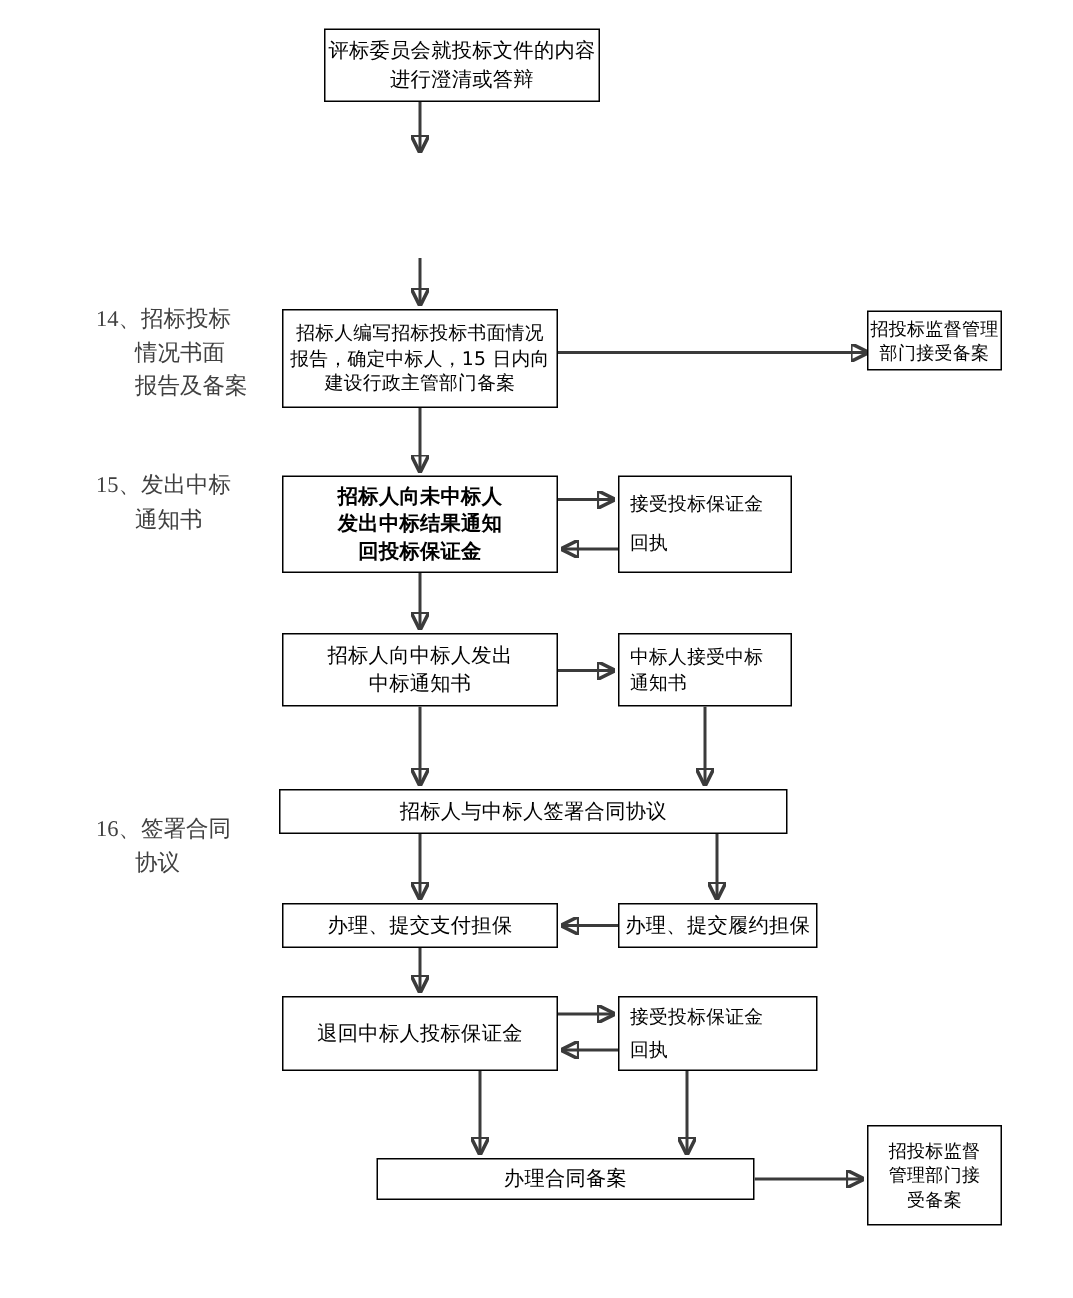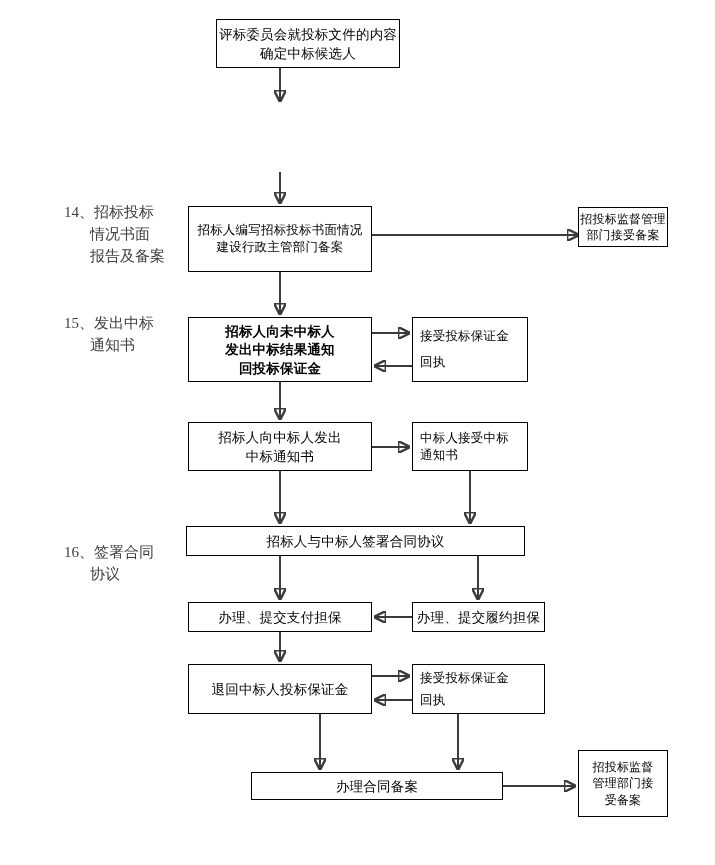--- a/index.html
+++ b/index.html
@@ -135,26 +135,27 @@
     <span class="l2">通知书</span>
   </div>
 
   <div class="stage-label" style="left:64px; top:522px;margin-top:20px;">
     <span class="l1"><span class="num">16、</span><span>签署合同</span></span>
     <span class="l2">协议</span>
   </div>
 
   <div class="node center" style="left:180px; top:19px; width:184px; height:49px;margin-left:36px;">
     <span class="line">评标委员会就投标文件的内容</span>
-    <span class="line">确定中标候选人</span>
+    <span class="line">进行澄清或答辩</span>
   </div>
 
 
   <div class="node center" style="left:188px; top:206px; width:184px; height:66px; font-size:12.5px;">
     <span class="line">招标人编写招标投标书面情况</span>
+    <span class="line">报告，确定中标人，15 日内向</span>
     <span class="line">建设行政主管部门备案</span>
   </div>
 
   <div class="node center" style="left:578px; top:207px; width:90px; height:40px; font-size:12px;">
     <span class="line">招投标监督管理</span>
     <span class="line">部门接受备案</span>
   </div>
 
   <div class="node center" style="left:188px; top:317px; width:184px; height:65px;font-weight:bold;">
     <span class="line">招标人向未中标人</span>

